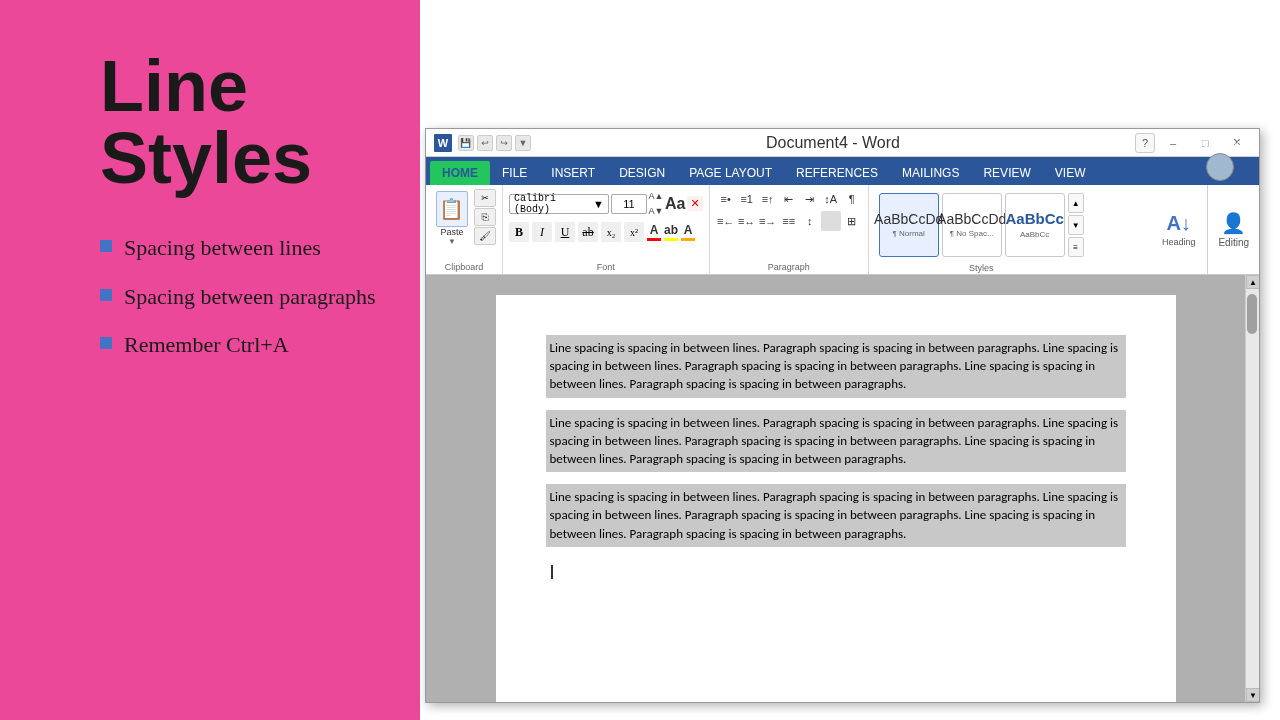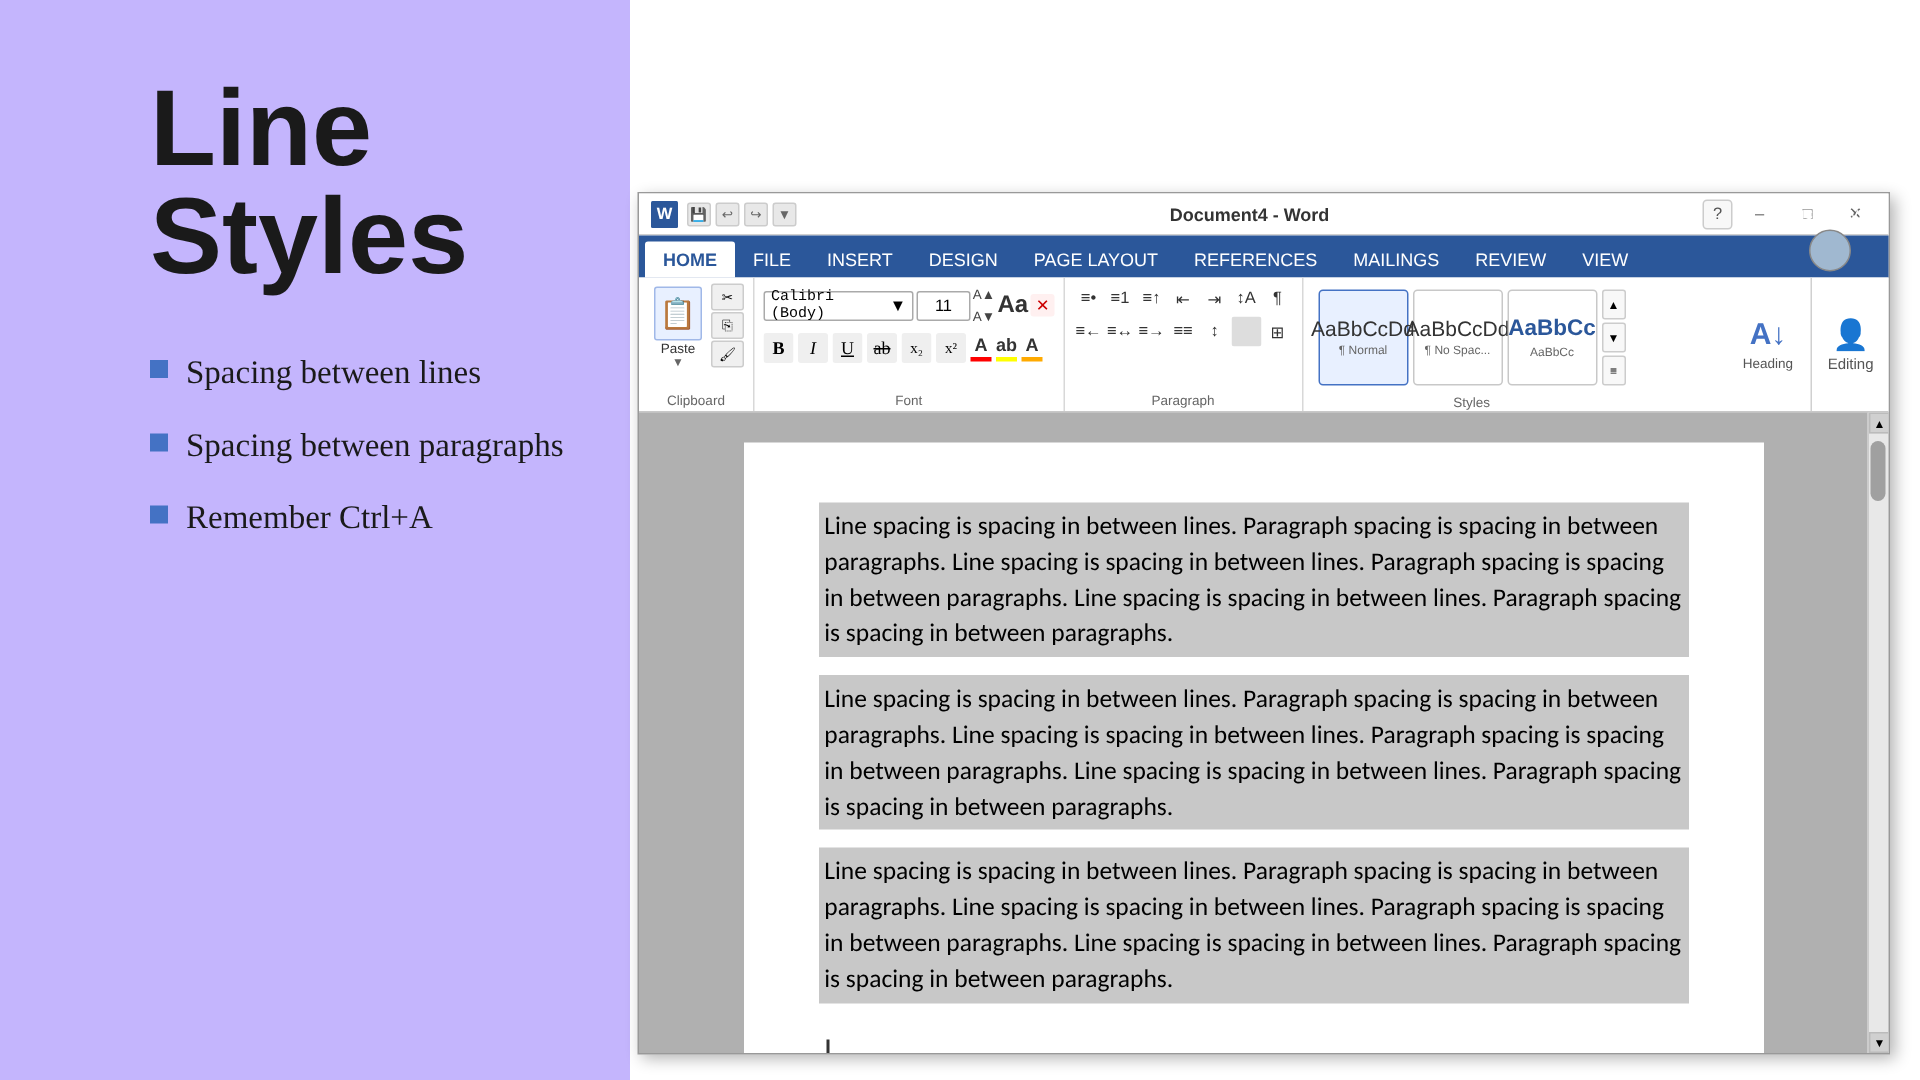--- a/index.html
+++ b/index.html
@@ -12,21 +12,21 @@
       position: relative;
     }
 
     
     #left-panel {
       position: absolute;
       left: 0;
       top: 0;
       width: 420px;
       height: 720px;
-      background: #c4b5fd;
+      background: #ec4899;
       padding: 50px 30px 30px 100px;
     }
 
     .slide-title {
       font-size: 72px;
       font-weight: 900;
       color: #1a1a1a;
       line-height: 1.0;
       margin-bottom: 40px;
       font-family: 'Segoe UI', Arial, sans-serif;
@@ -111,23 +111,23 @@
       border-radius: 2px;
       display: flex;
       align-items: center;
       justify-content: center;
       font-size: 9px;
       color: #666;
       cursor: pointer;
     }
 
     .title-bar-title {
-      font-size: 12px;
+      font-size: 16px;
       color: #333;
-      font-weight: 700;
+      font-weight: 400;
     }
 
     .title-bar-controls {
       display: flex;
       gap: 4px;
     }
 
     .win-btn {
       width: 28px;
       height: 20px;
@@ -164,21 +164,21 @@
       font-size: 12px;
       color: #ffffff;
       cursor: pointer;
       border-radius: 2px 2px 0 0;
       height: 24px;
       display: flex;
       align-items: center;
     }
 
     .ribbon-tab.active {
-      background: #ffffff;
+      background: #22c55e;
       color: #2b579a;
       font-weight: 600;
     }
 
     
     #ribbon-content {
       background: #ffffff;
       border-bottom: 1px solid #c8c8c8;
       height: 90px;
       display: flex;
@@ -522,21 +522,21 @@
     .text-cursor {
       display: inline-block;
       width: 2px;
       height: 14px;
       background: #333;
       vertical-align: text-bottom;
       margin-left: 1px;
     }
 
     .text-para {
-      font-size: 17px;
+      font-size: 13px;
       font-family: 'Calibri', 'Segoe UI', Arial, sans-serif;
       color: #000;
       line-height: 1.4;
       background: #c8c8c8;
       padding: 4px;
       margin-bottom: 12px;
       user-select: none;
     }
 
     .text-para.last {

